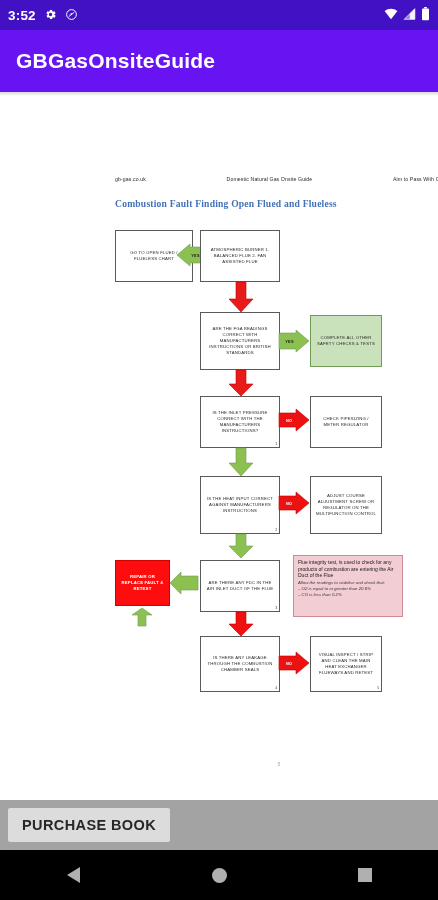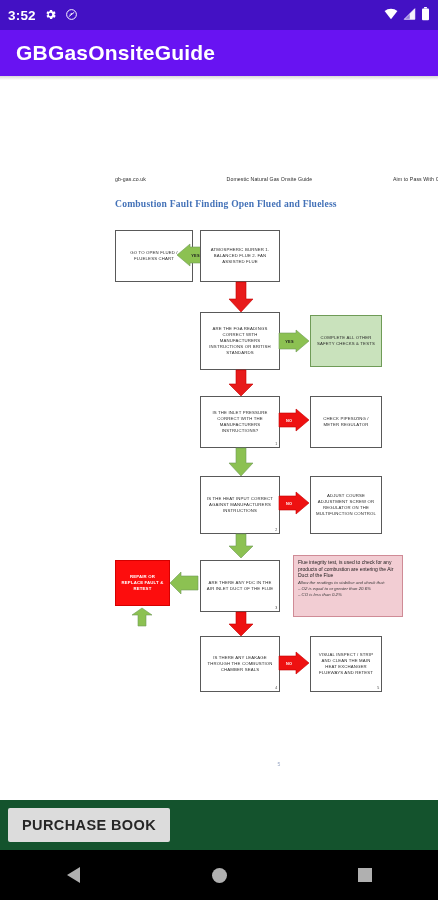--- a/index.html
+++ b/index.html
@@ -17,21 +17,21 @@
     display:flex; align-items:center; padding:0 8px;
     font-size:13px; font-weight:bold;
   }
   #status-left{ display:flex; align-items:center; gap:8px; }
   #status-right{ margin-left:auto; display:flex; align-items:center; gap:5px; }
   .sb-time{ font-size:13.5px; letter-spacing:.2px; }
   .sb-ico{ display:inline-block; line-height:1; }
 
   
   #app-bar{
-    height:46px; background:#6813f2;
+    height:62px; background:#6813f2;
     display:flex; align-items:center; padding:0 16px;
   }
   #app-title{
     color:#fff; font-size:21px; font-weight:bold; letter-spacing:.2px;
   }
   #appbar-shadow{ height:4px; background:linear-gradient(#d8d8d8,#ffffff); }
 
   
   #content{
     position:absolute; top:96px; left:0; right:0; bottom:100px;
@@ -97,21 +97,21 @@
     position:absolute; inset:0;
     display:flex; align-items:center; justify-content:center;
     font-size:3.9px; font-weight:bold; color:#ffffff;
     letter-spacing:.2px; pointer-events:none;
   }
   .arrow.green .lbl{ color:#1d1d1d; }
 
   
   #button-bar{
     position:absolute; left:0; right:0; bottom:50px; height:50px;
-    background:#14532d; display:flex; align-items:center;
+    background:#a3a3a3; display:flex; align-items:center;
     justify-content:space-between; padding:0 8px;
   }
   .btn{
     background:#dcdcdc; border:none; border-radius:2px;
     padding:9px 14px; font-size:14.5px; font-weight:bold;
     letter-spacing:.4px; cursor:pointer;
     font-family:"Liberation Sans", sans-serif;
   }
   #purchase-book-button{ color:#262626; }
   #fault-finding-button{ color:#6a1af0; }

